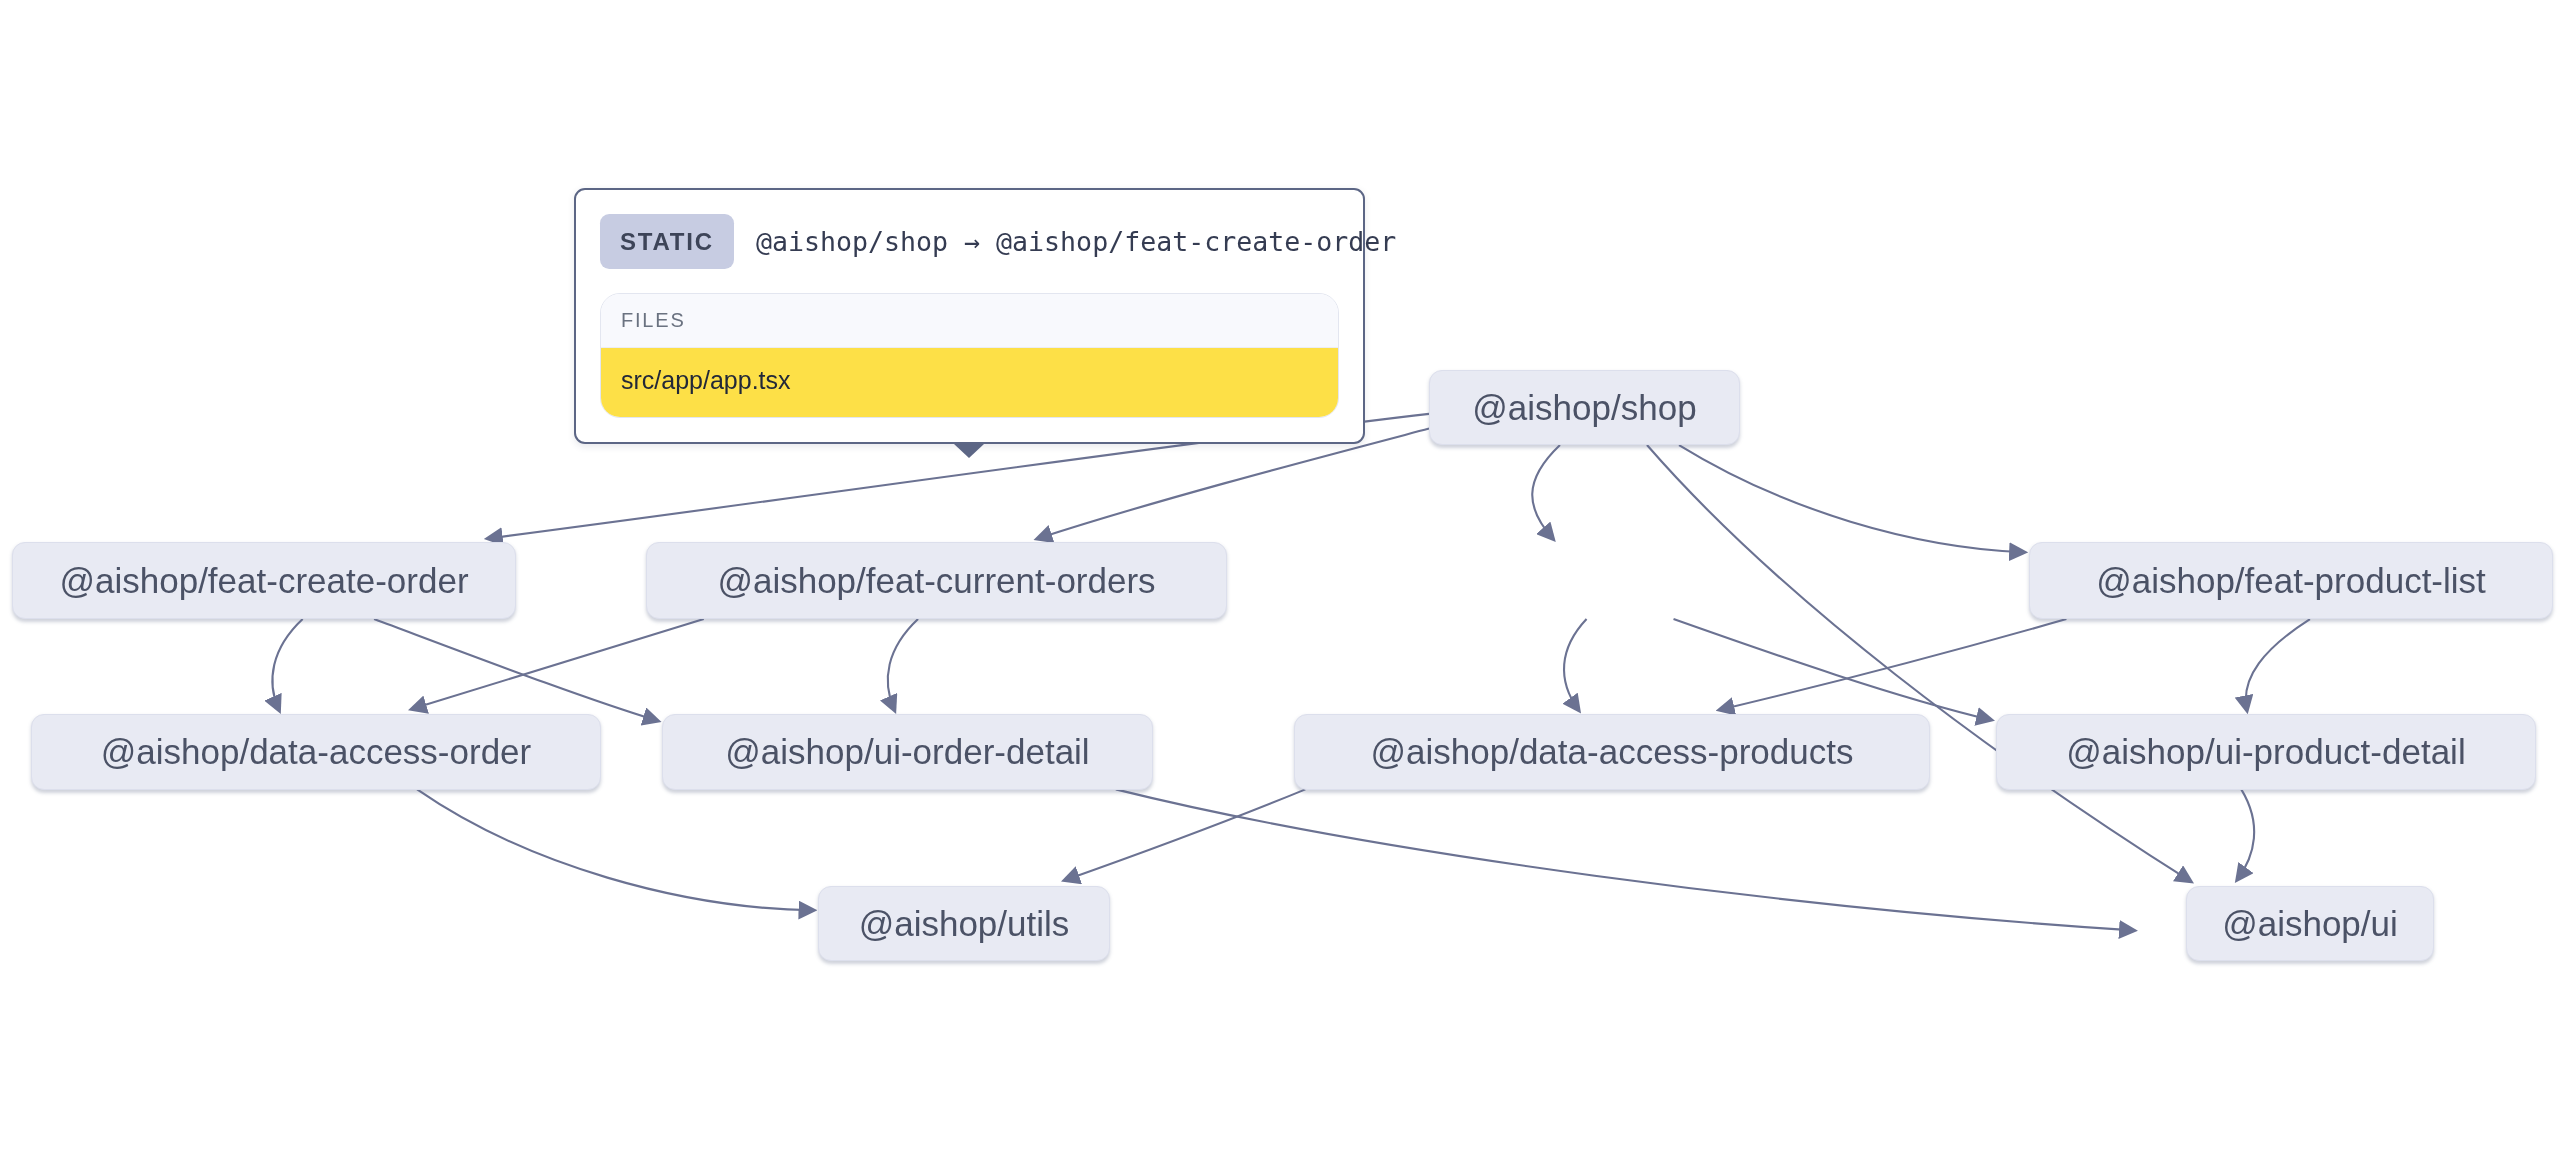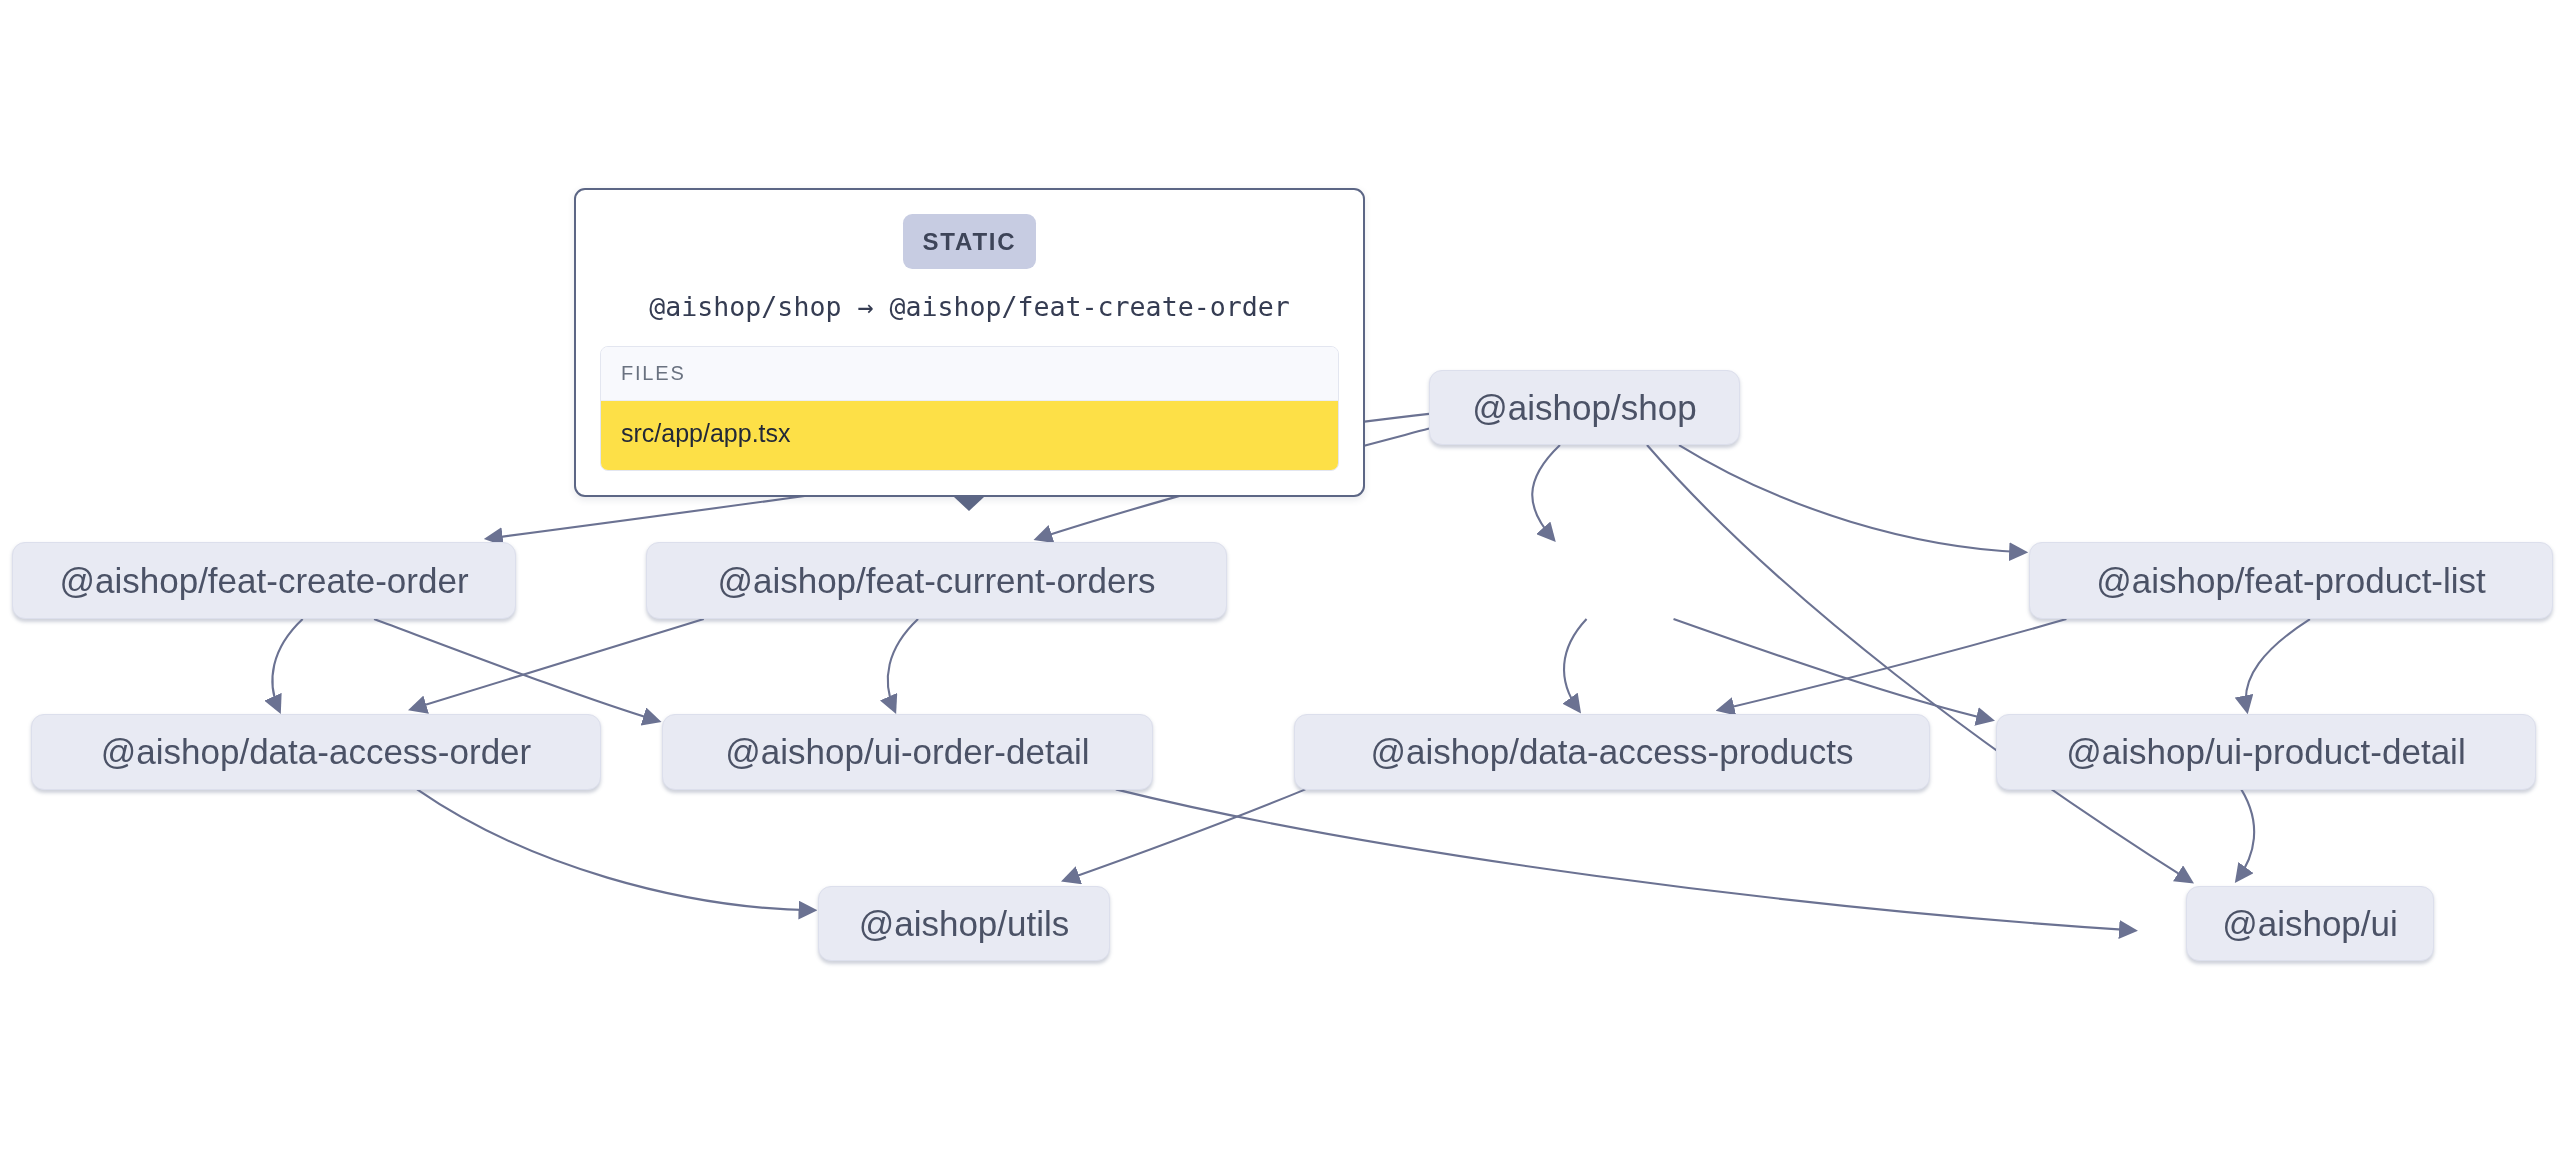--- a/index.html
+++ b/index.html
@@ -43,42 +43,42 @@
   }
   #tooltip .caret{
     position:absolute;
     bottom:-15.6px;left:50%;margin-left:-15.6px;
     width:0;height:0;
     border-left:15.6px solid transparent;
     border-right:15.6px solid transparent;
     border-top:14.7px solid #5c6685;
   }
   .tt-head{
-    display:flex;align-items:center;gap:22px;flex-direction:column;
+    display:flex;align-items:center;gap:22px;
   }
   .tt-badge{
     background:#c7cce2;
     color:#3d4458;
     font-weight:bold;
     font-size:24px;
     letter-spacing:1.8px;
     padding:13.7px 20px;
     border-radius:9.2px;
     flex:0 0 auto;
   }
   .tt-relation{
     font-family:"DejaVu Sans Mono","Liberation Mono",monospace;
     font-size:26.6px;
     color:#353c52;
     white-space:nowrap;
   }
   .tt-files{
     margin-top:24px;
     border:0.9px solid #e3e6f0;
-    border-radius:8px;
+    border-radius:20px;
     overflow:hidden;
   }
   .tt-files-header{
     background:#f8f9fd;
     color:#6a7280;
     font-size:20px;
     letter-spacing:1.8px;
     padding:14.7px 20px;
     border-bottom:0.9px solid #ebedf4;
   }

